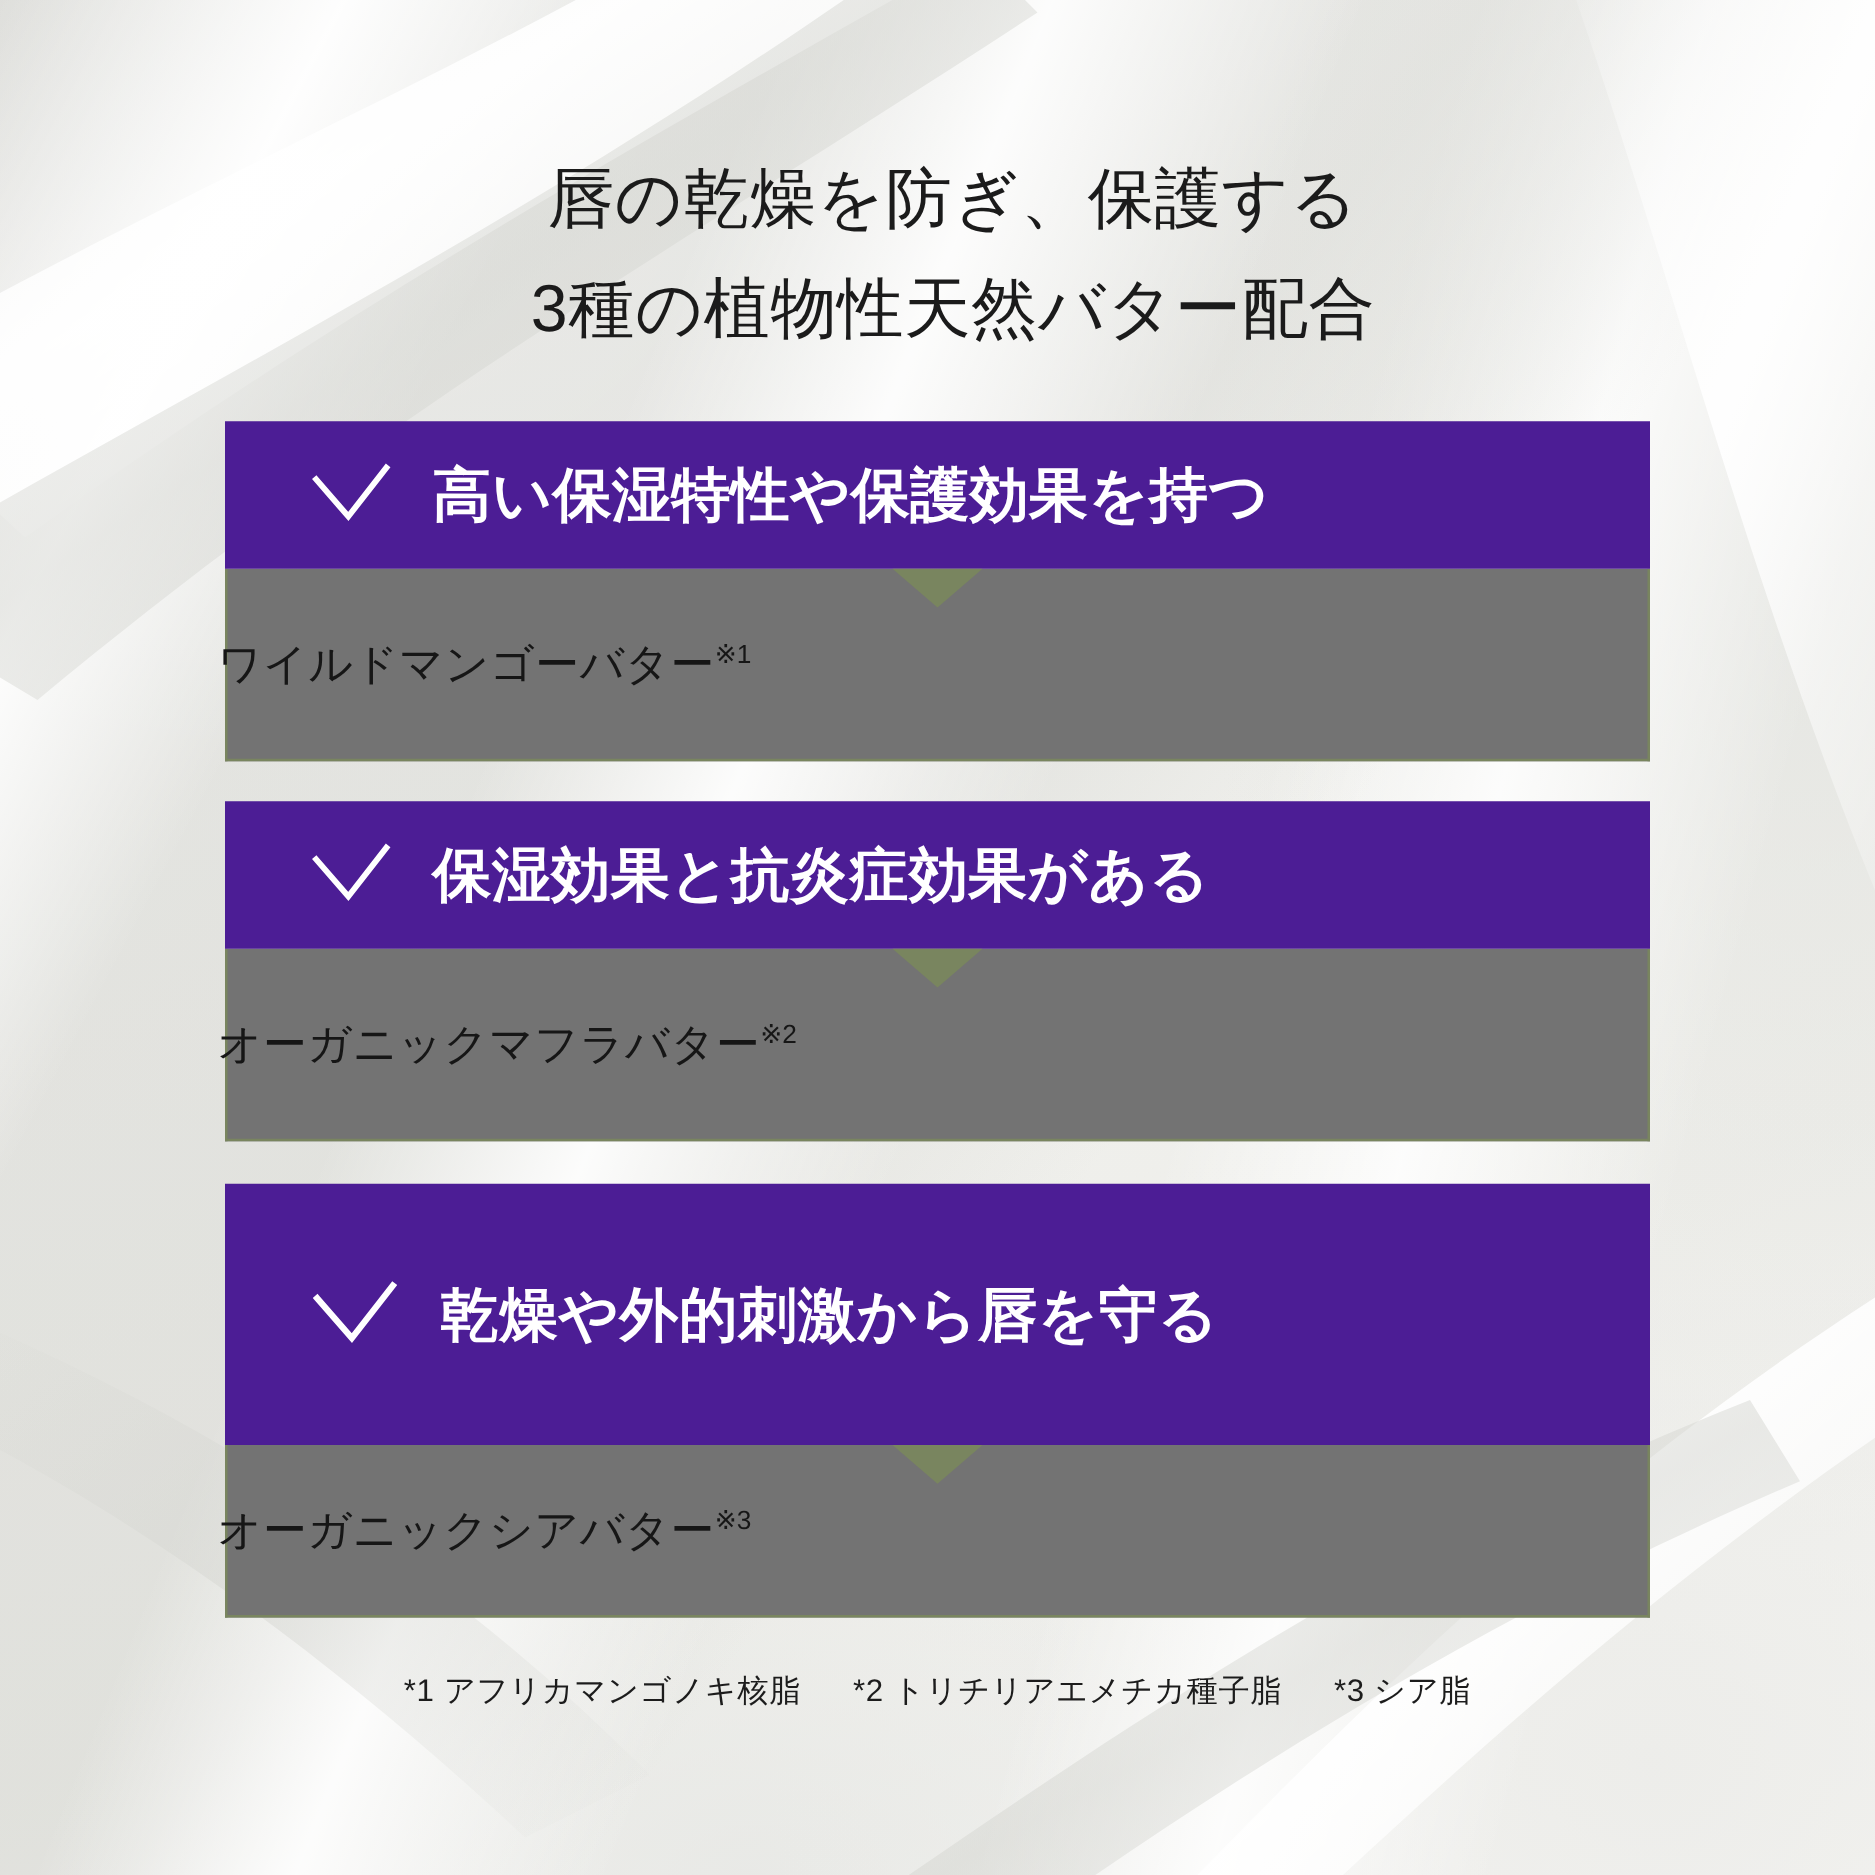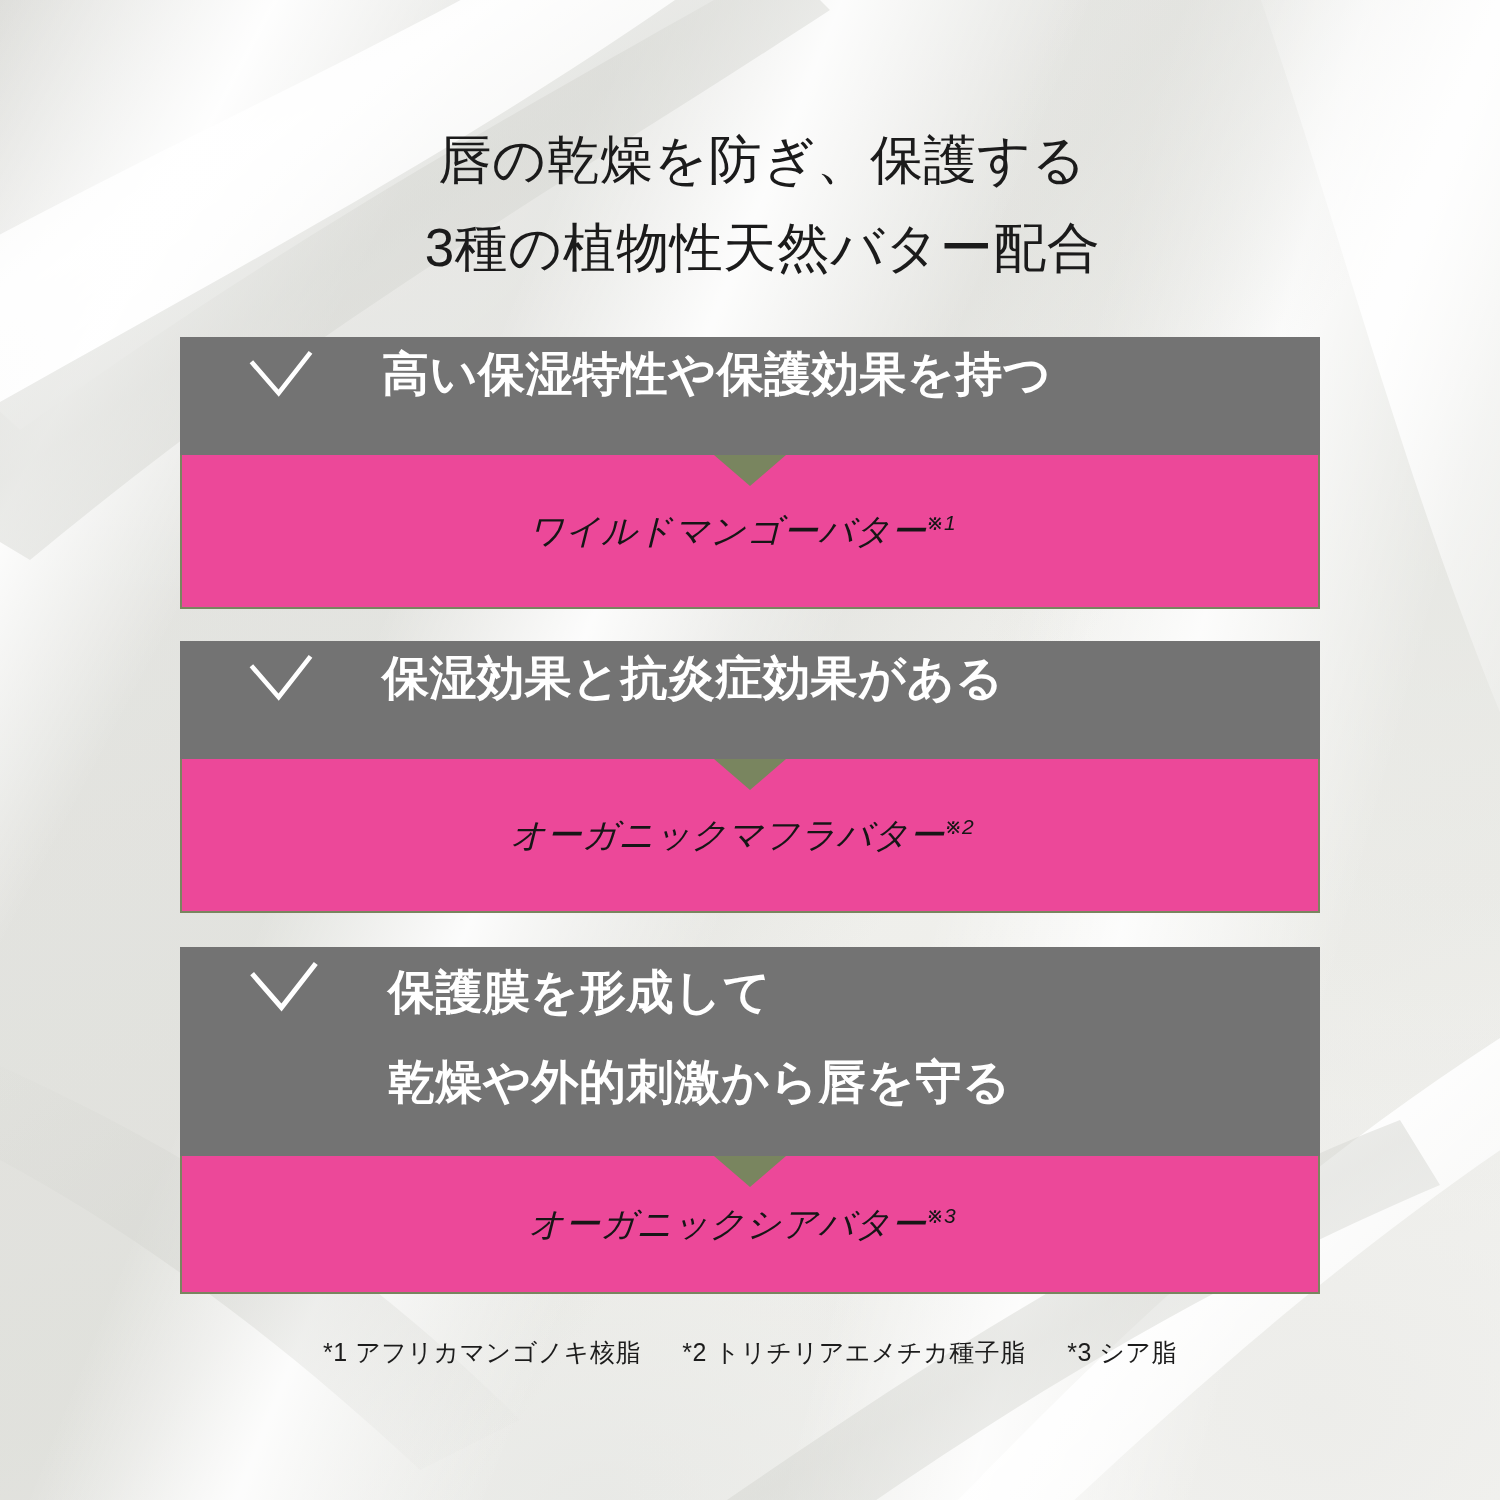--- a/index.html
+++ b/index.html
@@ -54,25 +54,24 @@
   }
 
   
   .block { position:absolute; left:180px; width:1140px; }
   #block-1 { top:337px; }
   #block-2 { top:641px;border-radius:20px; }
   #block-3 { top:947px; }
 
   .banner {
     position:relative;
-    background:#737373;
+    background:#4c1d95;
     display:flex;
-    align-items:flex-start;
+    align-items:center;
     padding-left:62px;
-    gap:36px;
   }
   .banner-1, .banner-2 { height:118px; }
   .banner-3 { height:209px; }
 
   
   .banner::after {
     content:"";
     position:absolute;
     left:50%;
     top:100%;
@@ -91,27 +90,25 @@
     color:#ffffff;
     font-weight:700;
     font-size:47px;
     line-height:74px;
     letter-spacing:0.5px;
     white-space:nowrap;
   }
   .banner-3 .banner-text { line-height:90px; }
 
   .card {
-    background:#ec4899;
+    background:#737373;
     border:2px solid #79855f;
     border-top:none;
     display:flex;
     align-items:center;
-    justify-content:center;
-    font-style:italic;
   }
   .card-1, .card-2 { height:154px; }
   .card-3 { height:138px; }
 
   .card-text {
     color:#161616;
     font-size:35px;
     font-weight:400;
     letter-spacing:0.5px;
     white-space:nowrap;
@@ -200,21 +197,20 @@
       </div>
     </div>
   </div>
 
   <div class="block" id="block-3">
     <div class="banner banner-3">
       <svg class="check-icon" viewBox="0 0 100 100">
         <path d="M14 34 L47 72 L86 22" fill="none" stroke="#ffffff" stroke-width="6" stroke-linecap="square" stroke-linejoin="miter"></path>
       </svg>
       <div class="banner-text">
-        <div>保護膜を形成して</div>
         <div>乾燥や外的刺激から唇を守る</div>
       </div>
     </div>
     <div class="card card-3">
       <div class="card-text">
         <span>オーガニックシアバター</span><sup>※3</sup>
       </div>
     </div>
   </div>
 

